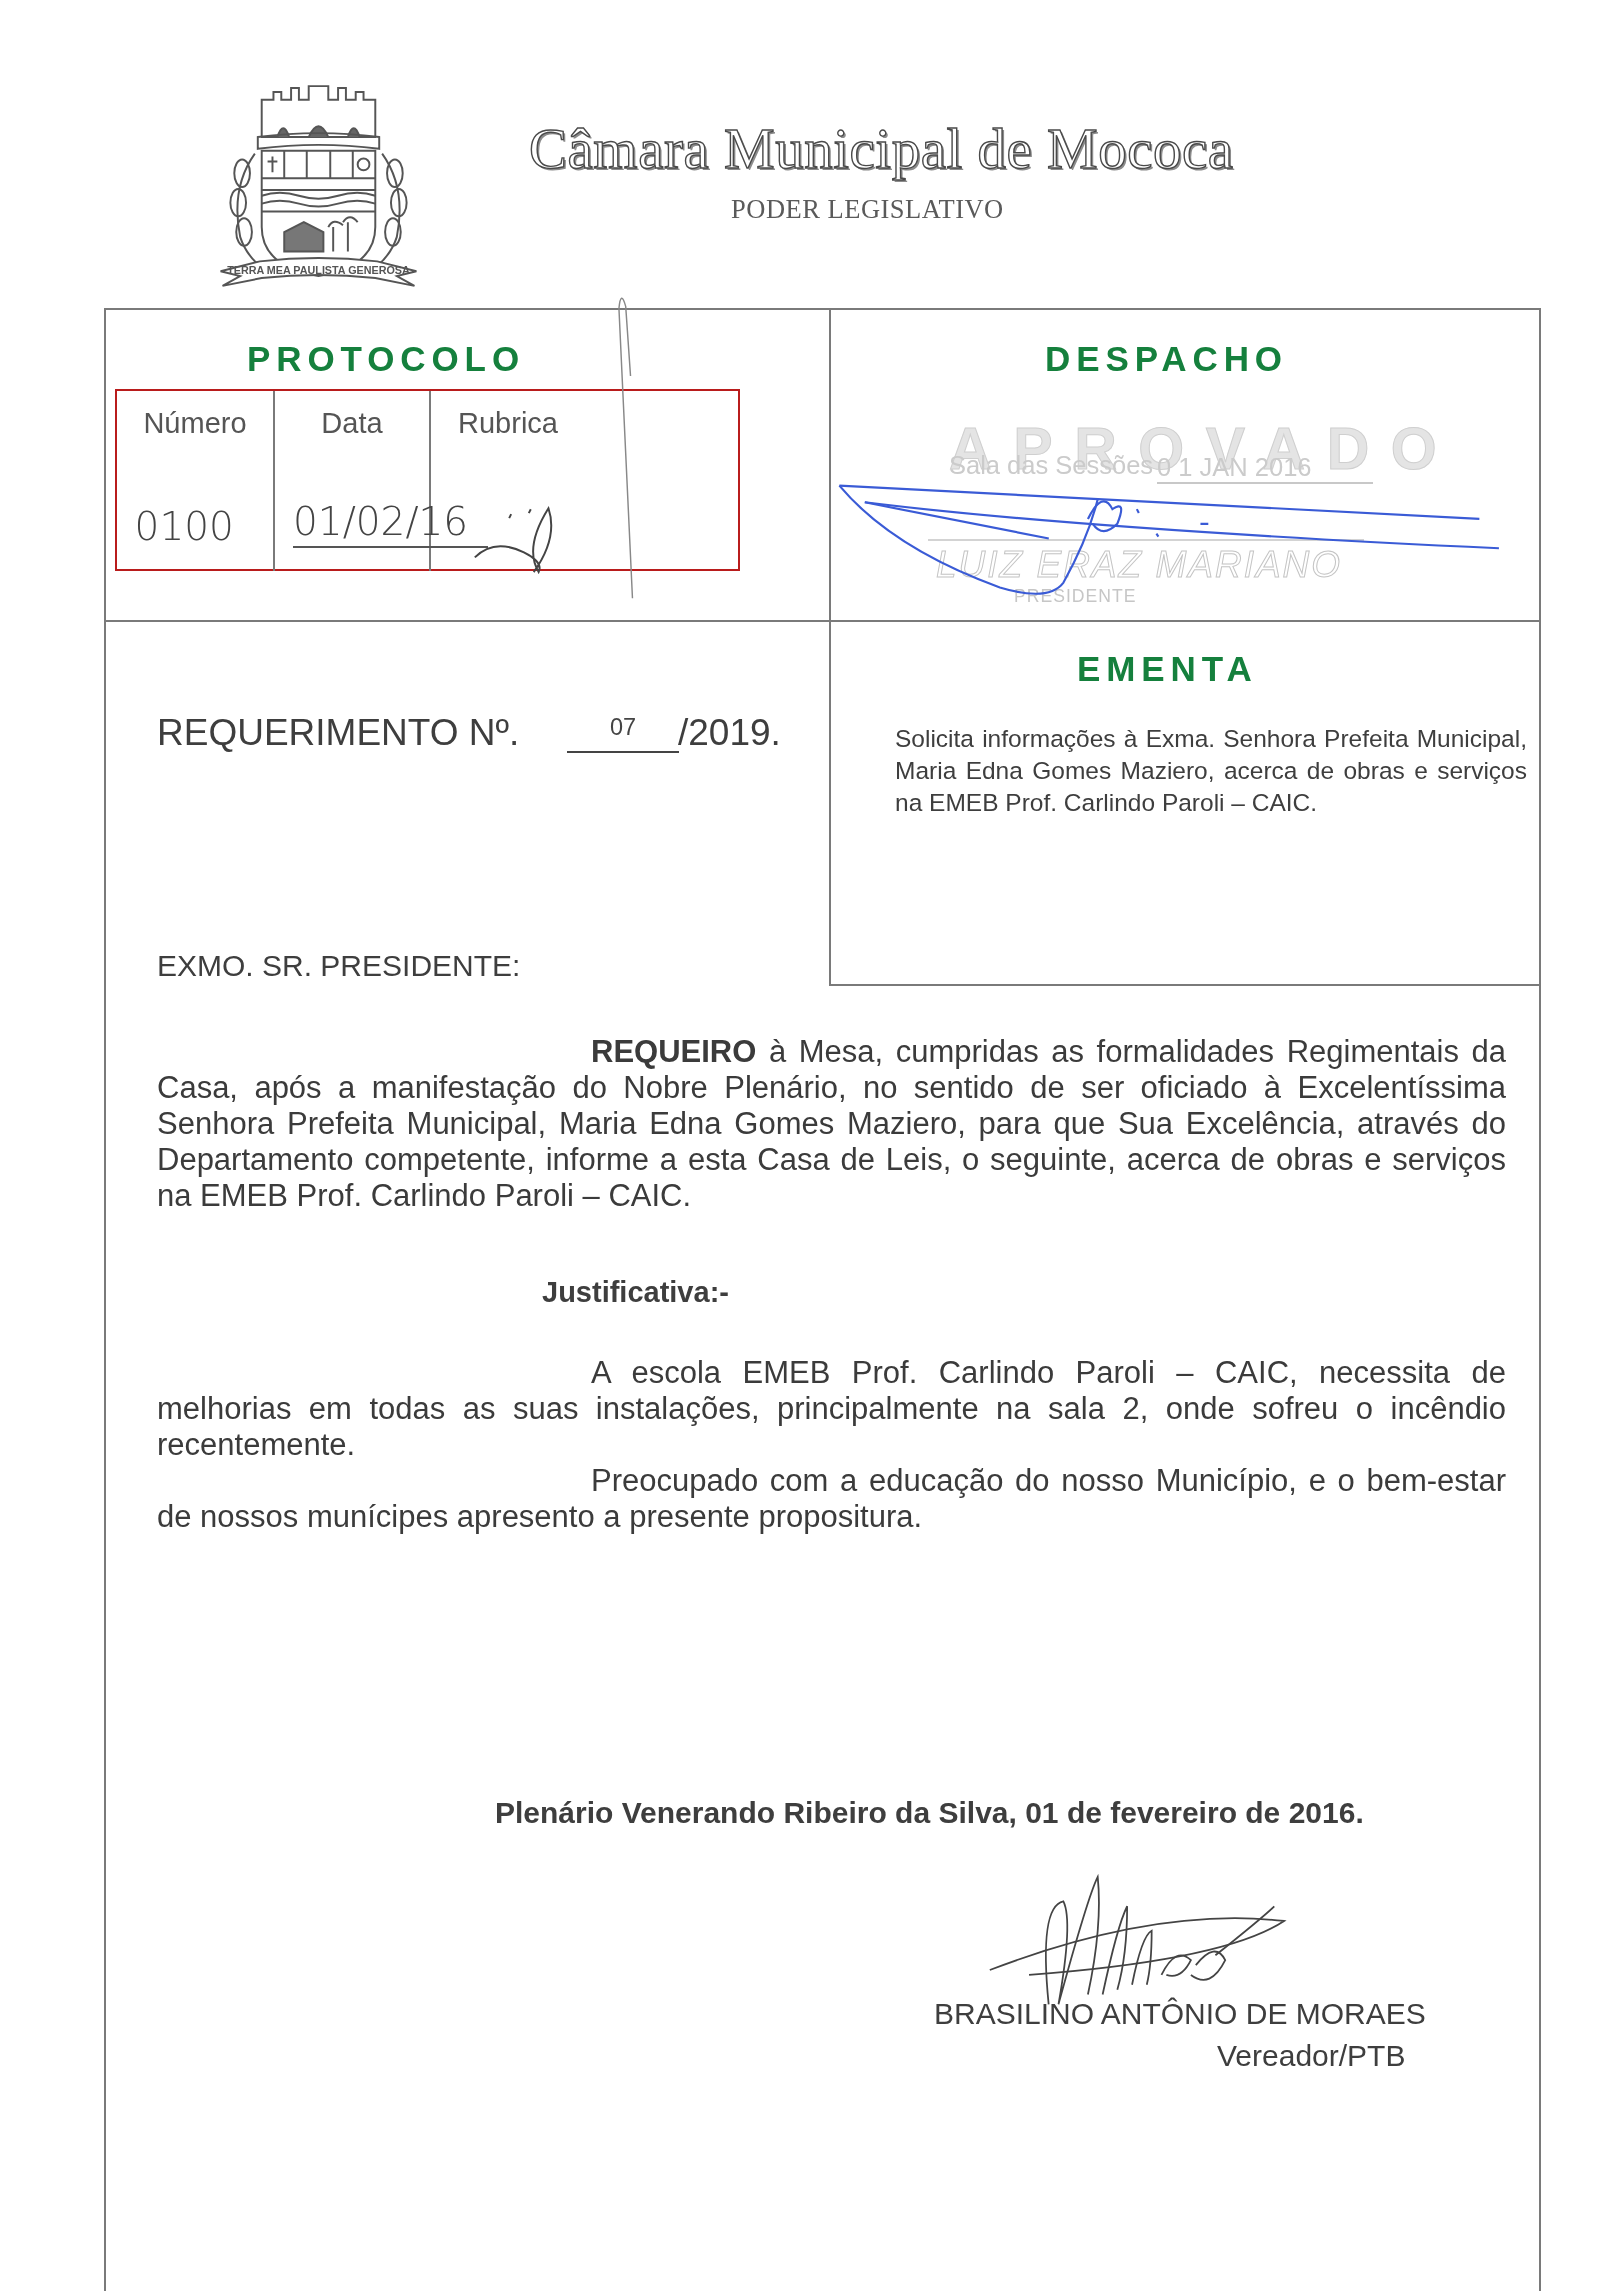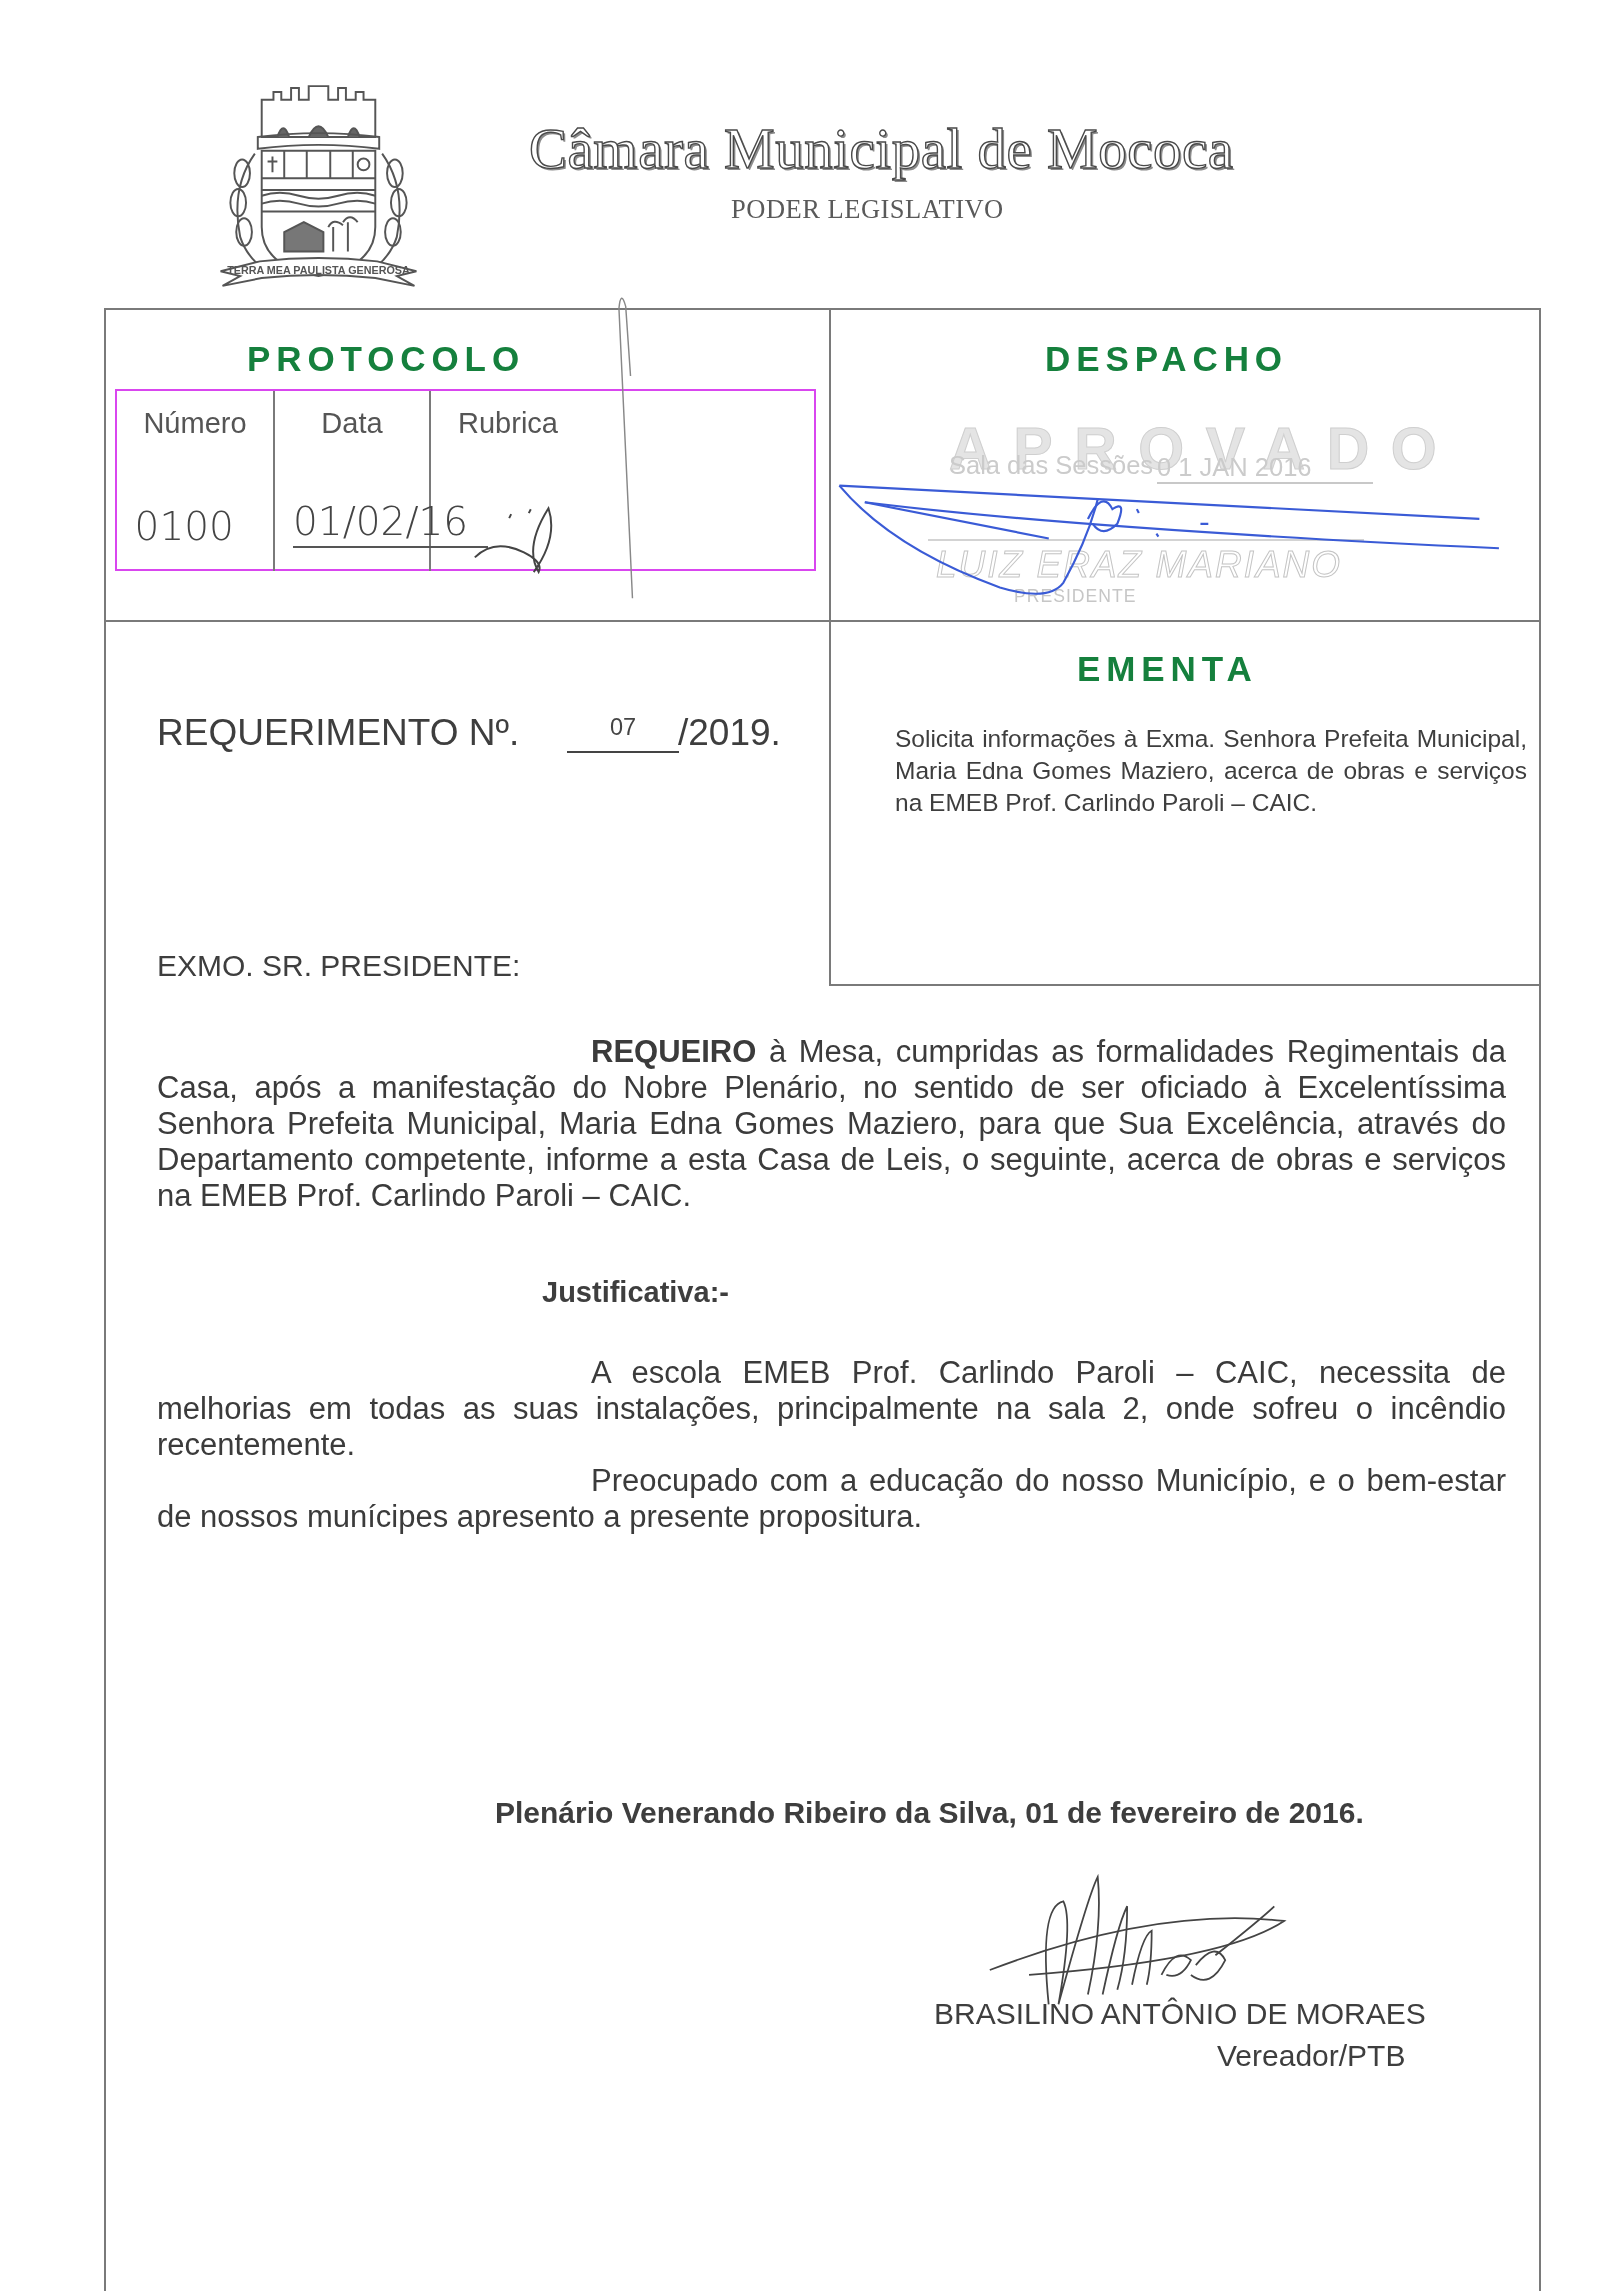--- a/index.html
+++ b/index.html
@@ -80,21 +80,21 @@
 <div class="abs header-sub">PODER LEGISLATIVO</div>
 
 <div class="abs line h" style="left:104px; top:308px; width:1437px;"></div>
 <div class="abs line v" style="left:104px; top:308px; height:1984px;"></div>
 <div class="abs line v" style="left:1539px; top:308px; height:1984px;"></div>
 <div class="abs line v" style="left:829px; top:308px; height:676px;"></div>
 <div class="abs line h" style="left:104px; top:620px; width:1437px;"></div>
 <div class="abs line h" style="left:829px; top:984px; width:712px;"></div>
 
 <div class="abs section-head" style="left:247px; top:339px;">PROTOCOLO</div>
-<div class="abs" style="left:115px; top:389px; width:701px; height:182px; border:2px solid #d946ef; box-sizing:border-box;padding-left:16px;">
+<div class="abs" style="left:115px; top:389px; width:625px; height:182px; border:2px solid #b91c1c; box-sizing:border-box;padding-left:16px;">
   <div class="abs line v" style="left:156px; top:0; height:180px;"></div>
   <div class="abs line v" style="left:312px; top:0; height:180px;"></div>
   <div class="abs cell-label" style="left:0; width:156px; top:15.7px; text-align:center;">Número</div>
   <div class="abs cell-label" style="left:158px; width:154px; top:15.7px; text-align:center;">Data</div>
   <div class="abs cell-label" style="left:314px; width:154px; top:15.7px; text-align:center;">Rubrica</div>
   <div class="abs hand" style="left:17.6px; top:113px;">0100</div>
   <div class="abs hand" style="left:176px; top:108px; border-bottom:2px solid #555; padding:0 19.6px 2px 0;">01/02/16</div>
   <div class="abs" style="left:348px; top:78px; width:108px; height:108px;">
     <svg width="108" height="108" viewBox="0 0 110 110" fill="none" stroke="#444" stroke-width="2">
       <path d="M10 90 Q30 70 60 85 Q80 95 75 105 Q60 80 85 40 Q95 70 70 105"></path>

